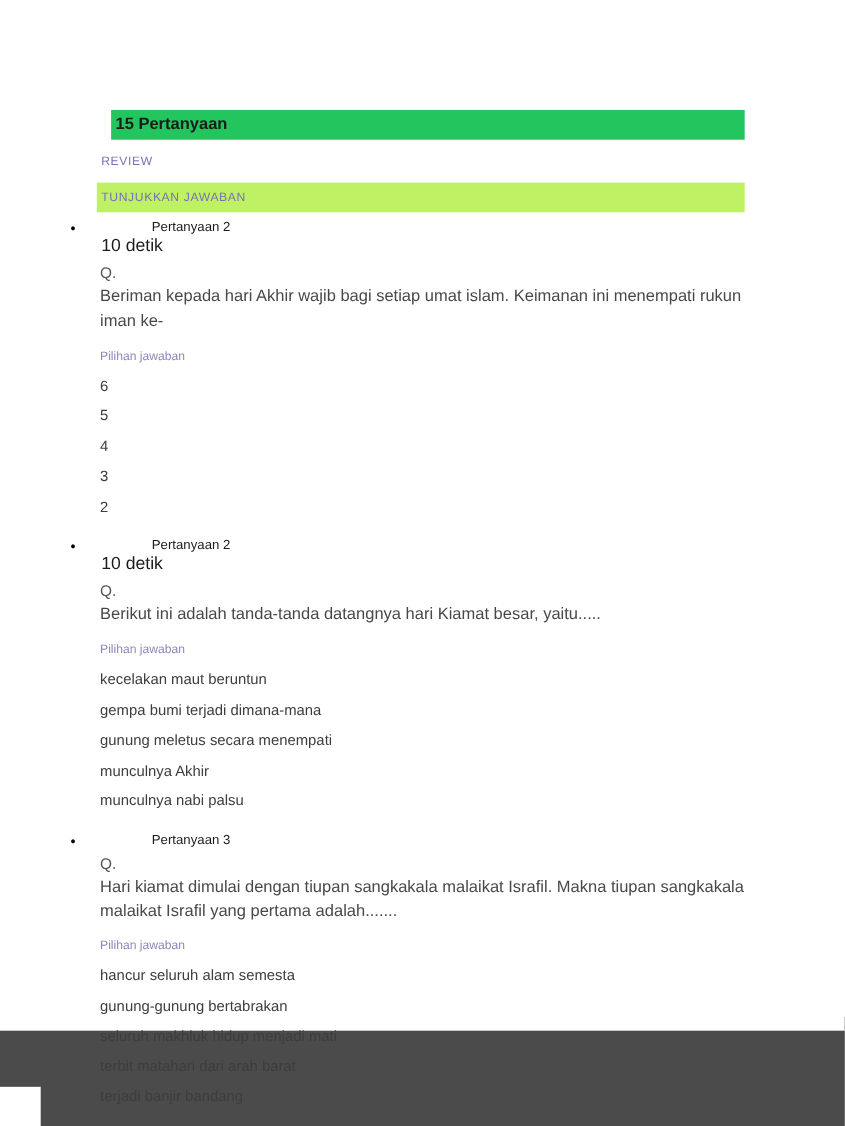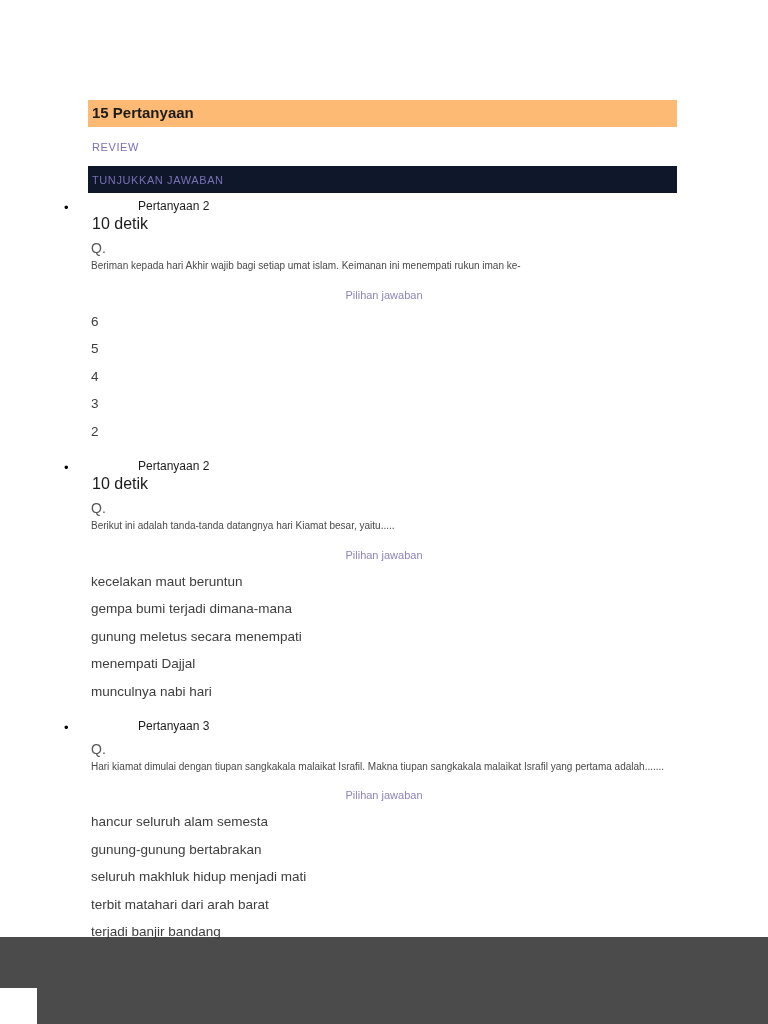--- a/index.html
+++ b/index.html
@@ -14,39 +14,40 @@
   }
   .doc-page {
     width: 768px;
     height: 937px;
     background: #ffffff;
   }
   .content {
     padding: 100px 91px 0 88px;
   }
   .title-bar {
-    background: #fdba74;
+    background: #22c55e;
     padding: 4px 4px 5px 4px;
+    margin-left: 13px;
   }
   .title-bar .title-text {
     font-size: 15px;
     font-weight: bold;
     color: #1b1b1b;
   }
   .review-link {
     display: inline-block;
     color: #7a70b5;
     font-size: 11px;
     letter-spacing: 0.6px;
     margin: 14px 0 13px 4px;
     cursor: pointer;
     text-align: center;
   }
   .show-answers-bar {
-    background: #0f172a;
+    background: #bef264;
     padding: 4px 4px 5px 4px;
     cursor: pointer;
   }
   .show-answers-bar span {
     color: #7a70b5;
     font-size: 11px;
     letter-spacing: 0.6px;
   }
   .question {
     position: relative;
@@ -76,30 +77,29 @@
   }
   .q-prefix {
     margin-left: 3px;
     margin-top: 7px;
     font-size: 14px;
     color: #555555;
   }
   .q-text {
     margin-left: 3px;
     margin-top: 3px;
-    font-size: 10px;
+    font-size: 15px;
     line-height: 1.45;
     color: #484848;
   }
   .choices-label {
     margin-left: 3px;
     margin-top: 15px;
     font-size: 11px;
     color: #8c86b8;
-    text-align: center;
   }
   .choices {
     margin-left: 3px;
   }
   .choice {
     margin-top: 14px;
     font-size: 13.5px;
     color: #3d3d3d;
     line-height: 1;
   }
@@ -149,22 +149,22 @@
     <span class="bullet">•</span>
     <span class="q-label">Pertanyaan 2</span>
     <div class="q-time">10 detik</div>
     <div class="q-prefix">Q.</div>
     <div class="q-text">Berikut ini adalah tanda-tanda datangnya hari Kiamat besar, yaitu.....</div>
     <div class="choices-label">Pilihan jawaban</div>
     <div class="choices">
             <div class="choice">kecelakan maut beruntun</div>
             <div class="choice">gempa bumi terjadi dimana-mana</div>
             <div class="choice">gunung meletus secara menempati</div>
-            <div class="choice">menempati Dajjal</div>
-            <div class="choice">munculnya nabi hari</div>
+            <div class="choice">munculnya Akhir</div>
+            <div class="choice">munculnya nabi palsu</div>
           </div>
   </div>
 
   <div class="question">
     <span class="bullet">•</span>
     <span class="q-label">Pertanyaan 3</span>
     <div class="q-prefix">Q.</div>
     <div class="q-text">Hari kiamat dimulai dengan tiupan sangkakala malaikat Israfil. Makna tiupan sangkakala malaikat Israfil yang pertama adalah.......</div>
     <div class="choices-label">Pilihan jawaban</div>
     <div class="choices">

